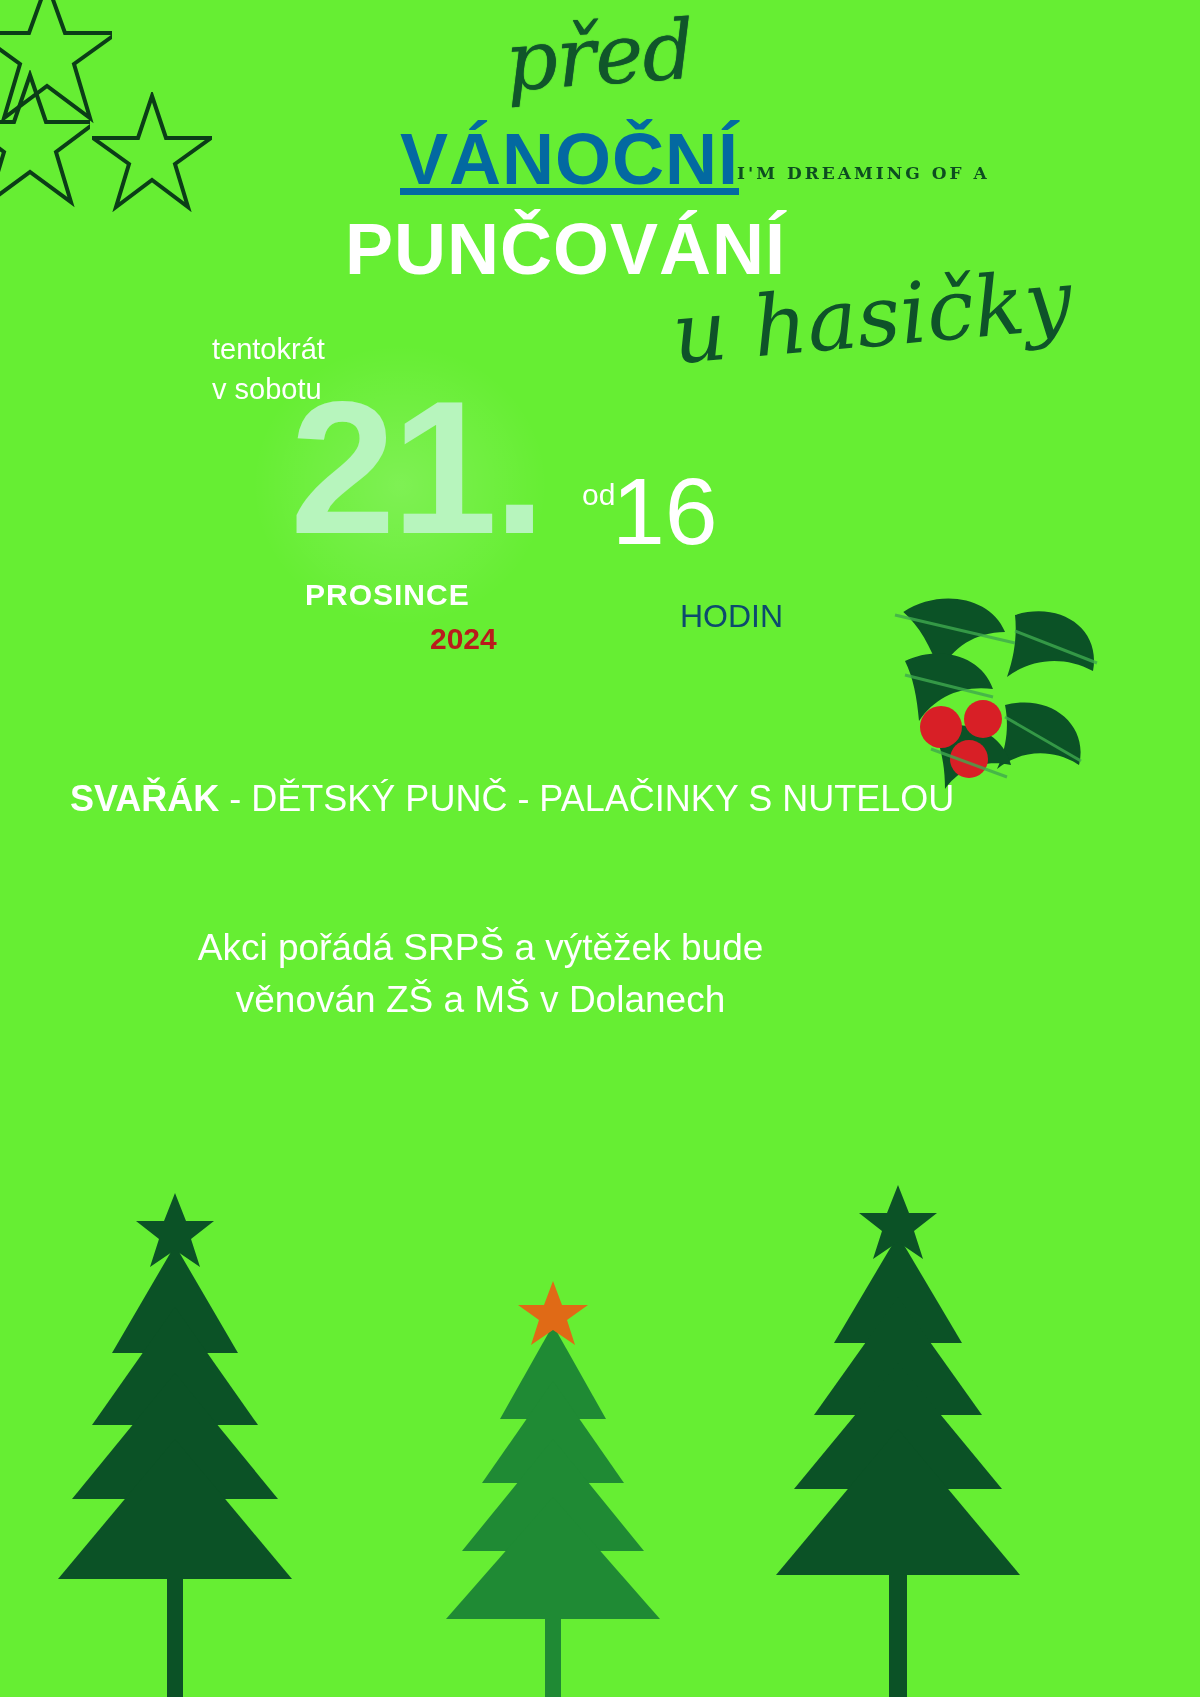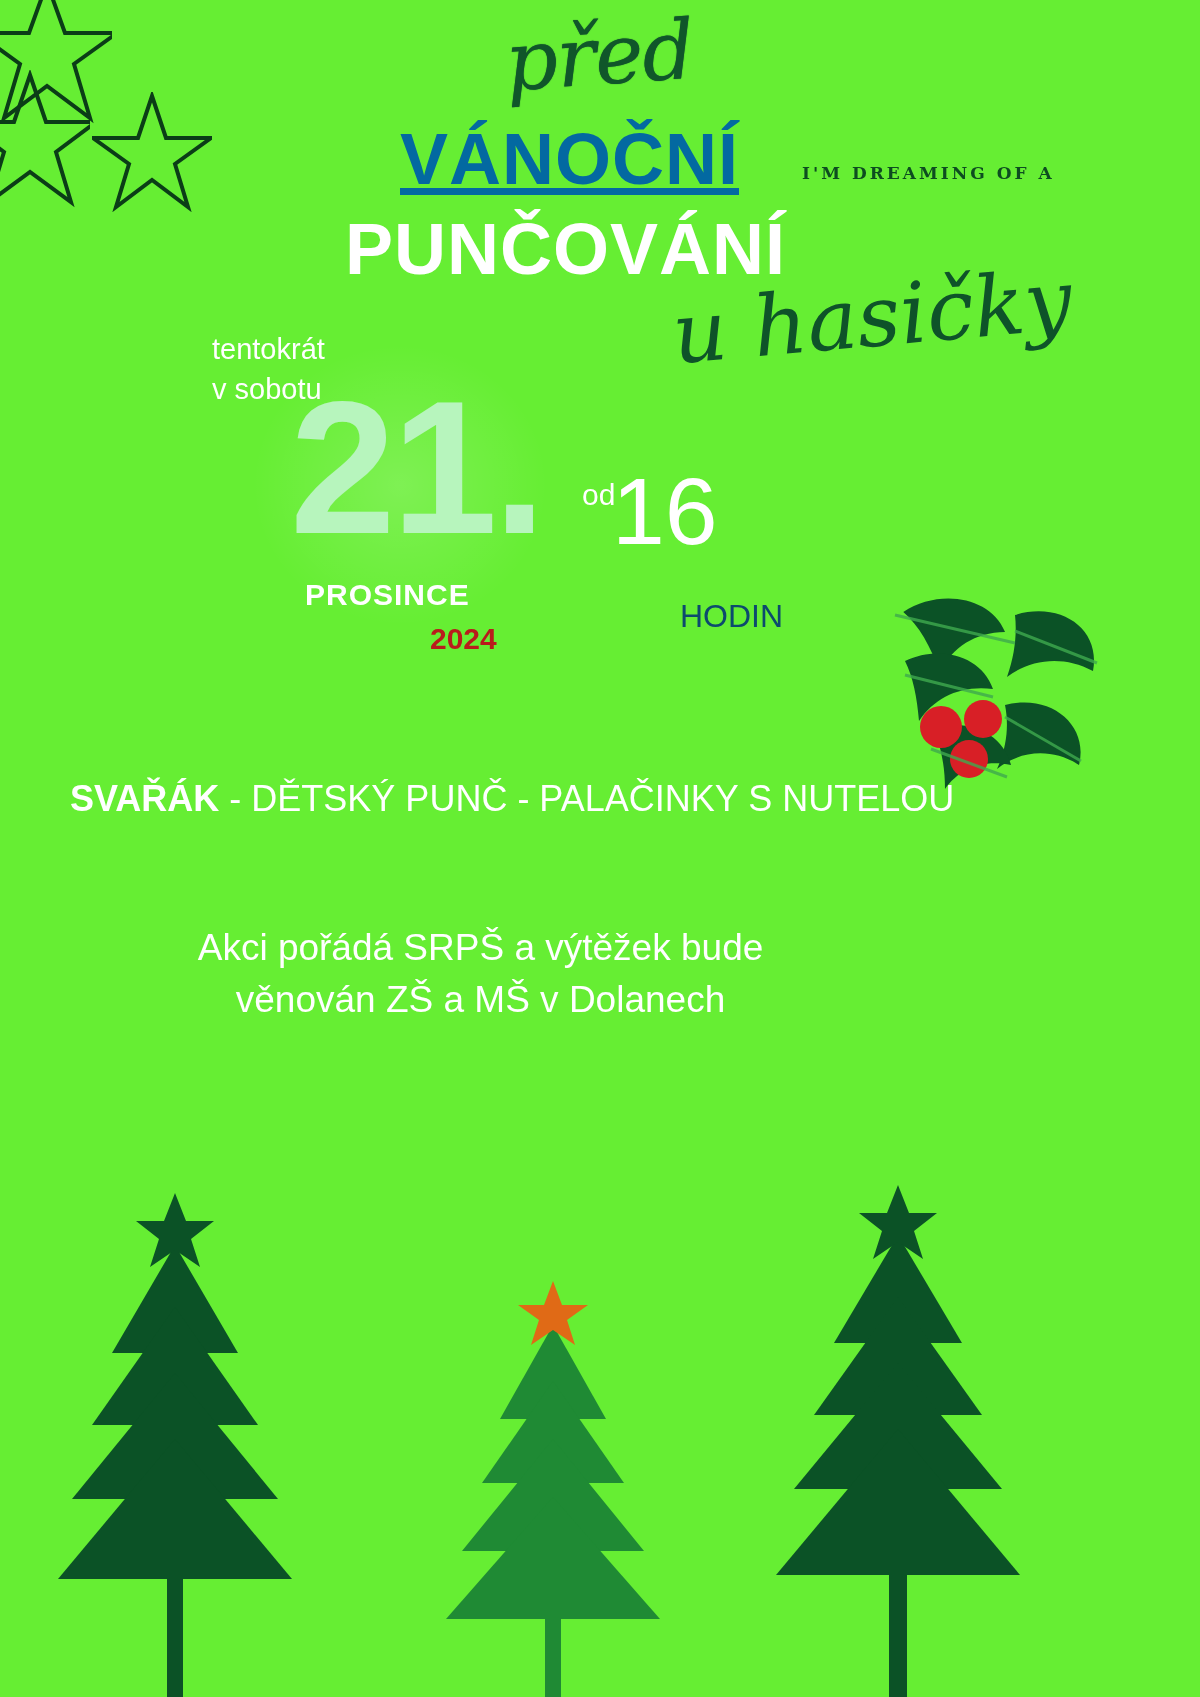--- a/index.html
+++ b/index.html
@@ -58,21 +58,21 @@
     left: 345px;
     top: 208px;
     font-size: 72px;
     font-weight: bold;
     color: #ffffff;
     letter-spacing: 1px;
     text-align: right;
   }
   .small-caps {
     position: absolute;
-    left: 802px;
+    left: 737px;
     top: 163px;
     font-family: "DejaVu Serif", serif;
     font-size: 17px;
     letter-spacing: 3px;
     color: #0d4d20;
     font-weight: bold;
   }
   .script-hasicky {
     position: absolute;
     left: 672px;

